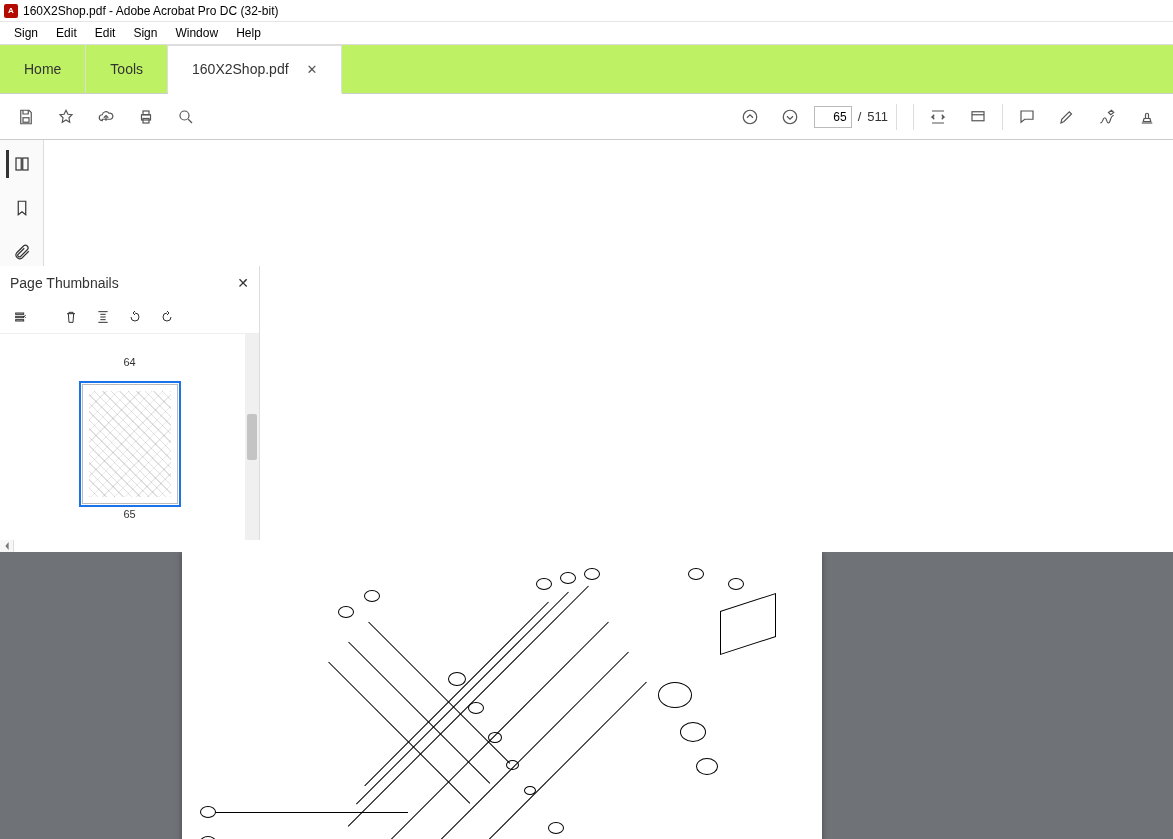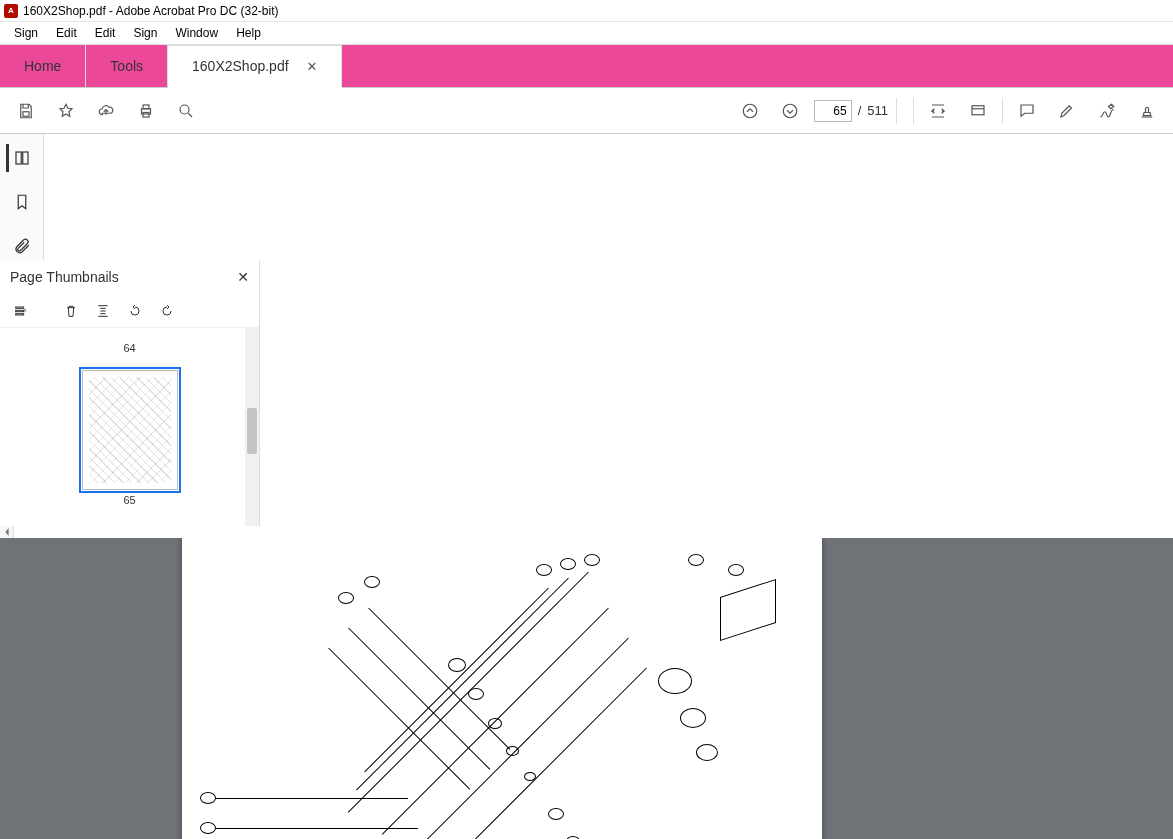--- a/index.html
+++ b/index.html
@@ -8,21 +8,21 @@
 
 .titlebar { height: 22px; display: flex; align-items: center; padding: 0 4px; background: #fff; border-bottom: 1px solid #e5e5e5; }
 .titlebar .ico { width: 14px; height: 14px; background: #b30b00; border-radius: 2px; display: inline-flex; align-items: center; justify-content: center; color: #fff; font-size: 8px; font-weight: bold; margin-right: 5px; }
 .titlebar .txt { font-size: 12px; color: #000; }
 
 
 .menubar { height: 22px; display: flex; align-items: center; padding: 0 6px; gap: 2px; background: #fff; }
 .menubar span { padding: 2px 8px; font-size: 12px; color: #000; cursor: default; }
 
 
-.tabstrip { height: 44px; background: #ec4899; display: flex; align-items: stretch; border-top: 1px solid #ddd; border-bottom: 1px solid #ccc; }
+.tabstrip { height: 50px; background: #bef264; display: flex; align-items: stretch; border-top: 1px solid #ddd; border-bottom: 1px solid #ccc; }
 .tabstrip .tab { display: flex; align-items: center; padding: 0 24px; font-size: 14px; color: #333; border-right: 1px solid #ddd; cursor: default; }
 .tabstrip .tab.active { background: #fff; border-bottom: 2px solid #fff; margin-bottom: -1px; border-top: 1px solid #ddd; }
 .tabstrip .tab .close { margin-left: 18px; font-size: 13px; color: #555; }
 
 
 .toolbar { height: 46px; background: #fff; display: flex; align-items: center; border-bottom: 1px solid #ccc; padding: 0 10px; }
 .toolbar .grp { display: flex; align-items: center; gap: 8px; }
 .toolbar .big-spacer { flex: 1; }
 .toolbar .sep { width: 1px; height: 26px; background: #ddd; margin: 0 8px; }
 .tbtn { width: 32px; height: 32px; display: flex; align-items: center; justify-content: center; color: #555; cursor: default; border-radius: 3px; }
@@ -280,21 +280,21 @@
         </div>
       <div class="ibtn">
           <svg viewBox="0 0 24 24">
             <path d="M18 12a6 6 0 11-6-6"></path>
             <path d="M12 3l3 3-3 3"></path>
           </svg>
         </div>
     </div>
     <div class="list">
       <div class="thumb first" style="margin-top:2px">
-        <span class="lbl" style="margin-top:8px">64</span>
+        <span class="lbl" style="margin-top:16px">64</span>
       </div>
       <div class="thumb sel">
         <div class="box">
             <div class="mini"></div>
           </div>
         <span class="lbl">65</span>
       </div>
       <div class="scroll">
         <div class="handle"></div>
       </div>

